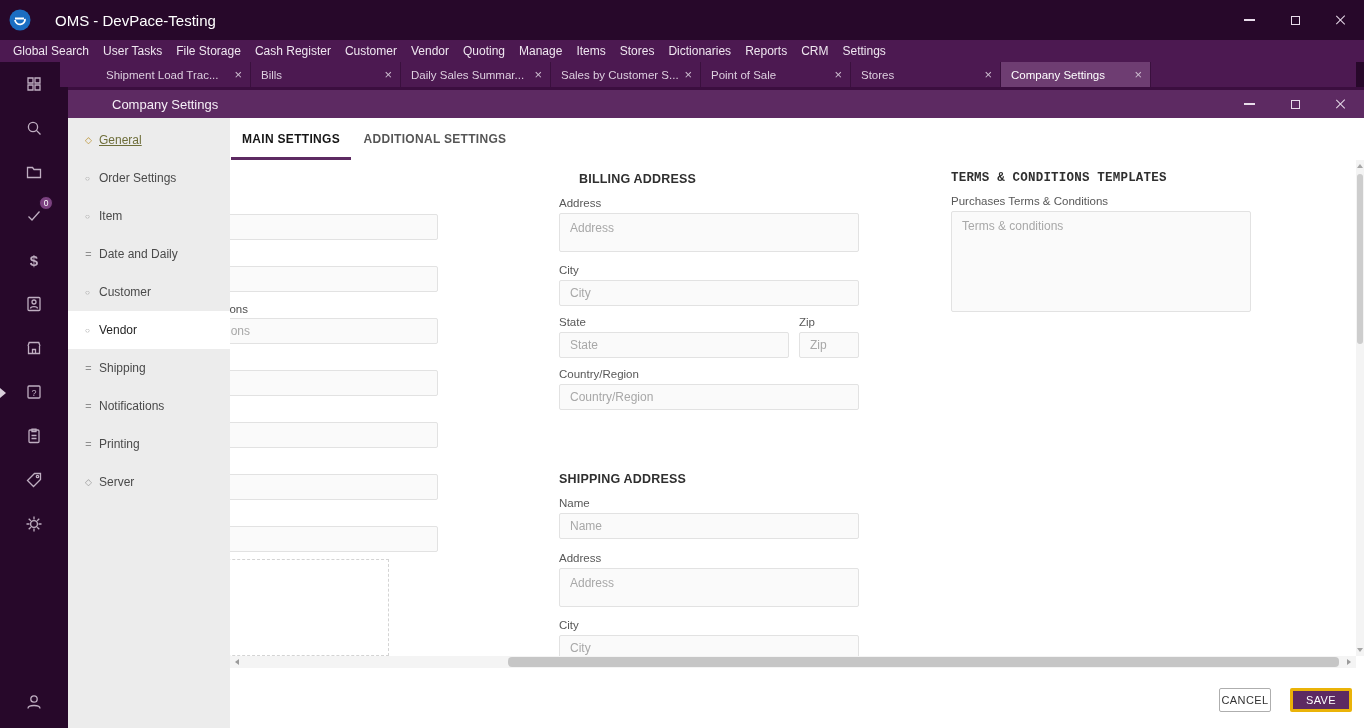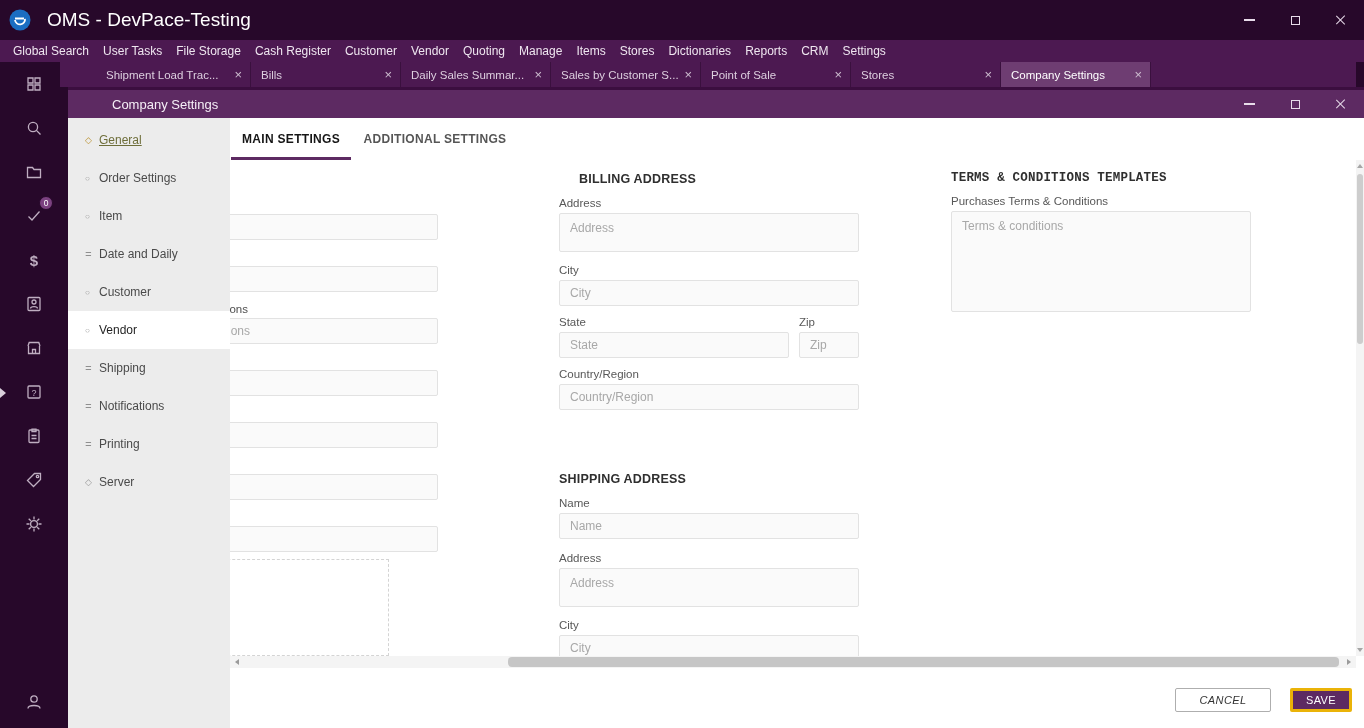--- a/index.html
+++ b/index.html
@@ -4,21 +4,21 @@
 <style>
   * { margin:0; padding:0; box-sizing:border-box; }
   html,body { width:1364px; height:728px; overflow:hidden; background:#27082a;
               font-family:"Liberation Sans",sans-serif; }
   .app { position:relative; width:1364px; height:728px; background:#27082a; }
 
   
   .titlebar { position:absolute; left:0; top:0; width:1364px; height:40px;
               background:#27082a; display:flex; align-items:center; }
   .logo { margin-left:8px; width:24px; height:24px; flex:0 0 auto; }
-  .title-text { margin-left:15px; color:#ffffff; font-size:19px; }
+  .title-text { margin-left:23px; color:#ffffff; font-size:15px; }
   .win-controls { position:absolute; right:0; top:0; height:100%; display:flex; }
   .win-btn { width:46px; height:100%; display:flex; align-items:center; justify-content:center; color:#e8dcea; }
   .min-glyph { width:11px; height:1.3px; background:#e8dcea; display:block; }
   .max-glyph { width:9px; height:9px; border:1.2px solid #e8dcea; display:block; }
   .x-glyph { position:relative; width:12px; height:12px; display:block; }
   .x-glyph::before,.x-glyph::after { content:""; position:absolute; left:5.4px; top:0;
       width:1.2px; height:12px; background:#e8dcea; }
   .x-glyph::before { transform:rotate(45deg); } .x-glyph::after { transform:rotate(-45deg); }
 
   
@@ -100,21 +100,21 @@
   .hthumb { position:absolute; top:1px; height:10px; left:278px; width:831px; background:#c6c6c6; border-radius:4px; }
   .harrow-left { position:absolute; left:5px; top:3px; width:0; height:0;
                  border-top:3px solid transparent; border-bottom:3px solid transparent; border-right:4px solid #9b9b9b; }
   .harrow-right { position:absolute; right:5px; top:3px; width:0; height:0;
                  border-top:3px solid transparent; border-bottom:3px solid transparent; border-left:4px solid #9b9b9b; }
 
   
   .footer { position:absolute; left:0; bottom:0; right:0; height:60px; background:#ffffff; }
   .btn { position:absolute; top:20px; height:24px; font-size:11px; letter-spacing:.4px;
          display:flex; align-items:center; justify-content:center; border-radius:2px; cursor:default; }
-  .btn-cancel { right:93px; width:96px; background:#fff; border:1px solid #aeaeae; color:#333;font-style:italic; }
+  .btn-cancel { right:93px; width:52px; background:#fff; border:1px solid #aeaeae; color:#333; }
   .btn-save { right:12px; width:62px; background:#5d2a62; border:3px solid #eab308; color:#fff; }
 </style>
 </head>
 <body>
 
 <div class="app">
 
   <div class="titlebar">
     <svg class="logo" viewBox="0 0 24 24">
       <circle cx="12" cy="12" r="10.5" fill="#1b6ec2"></circle>

